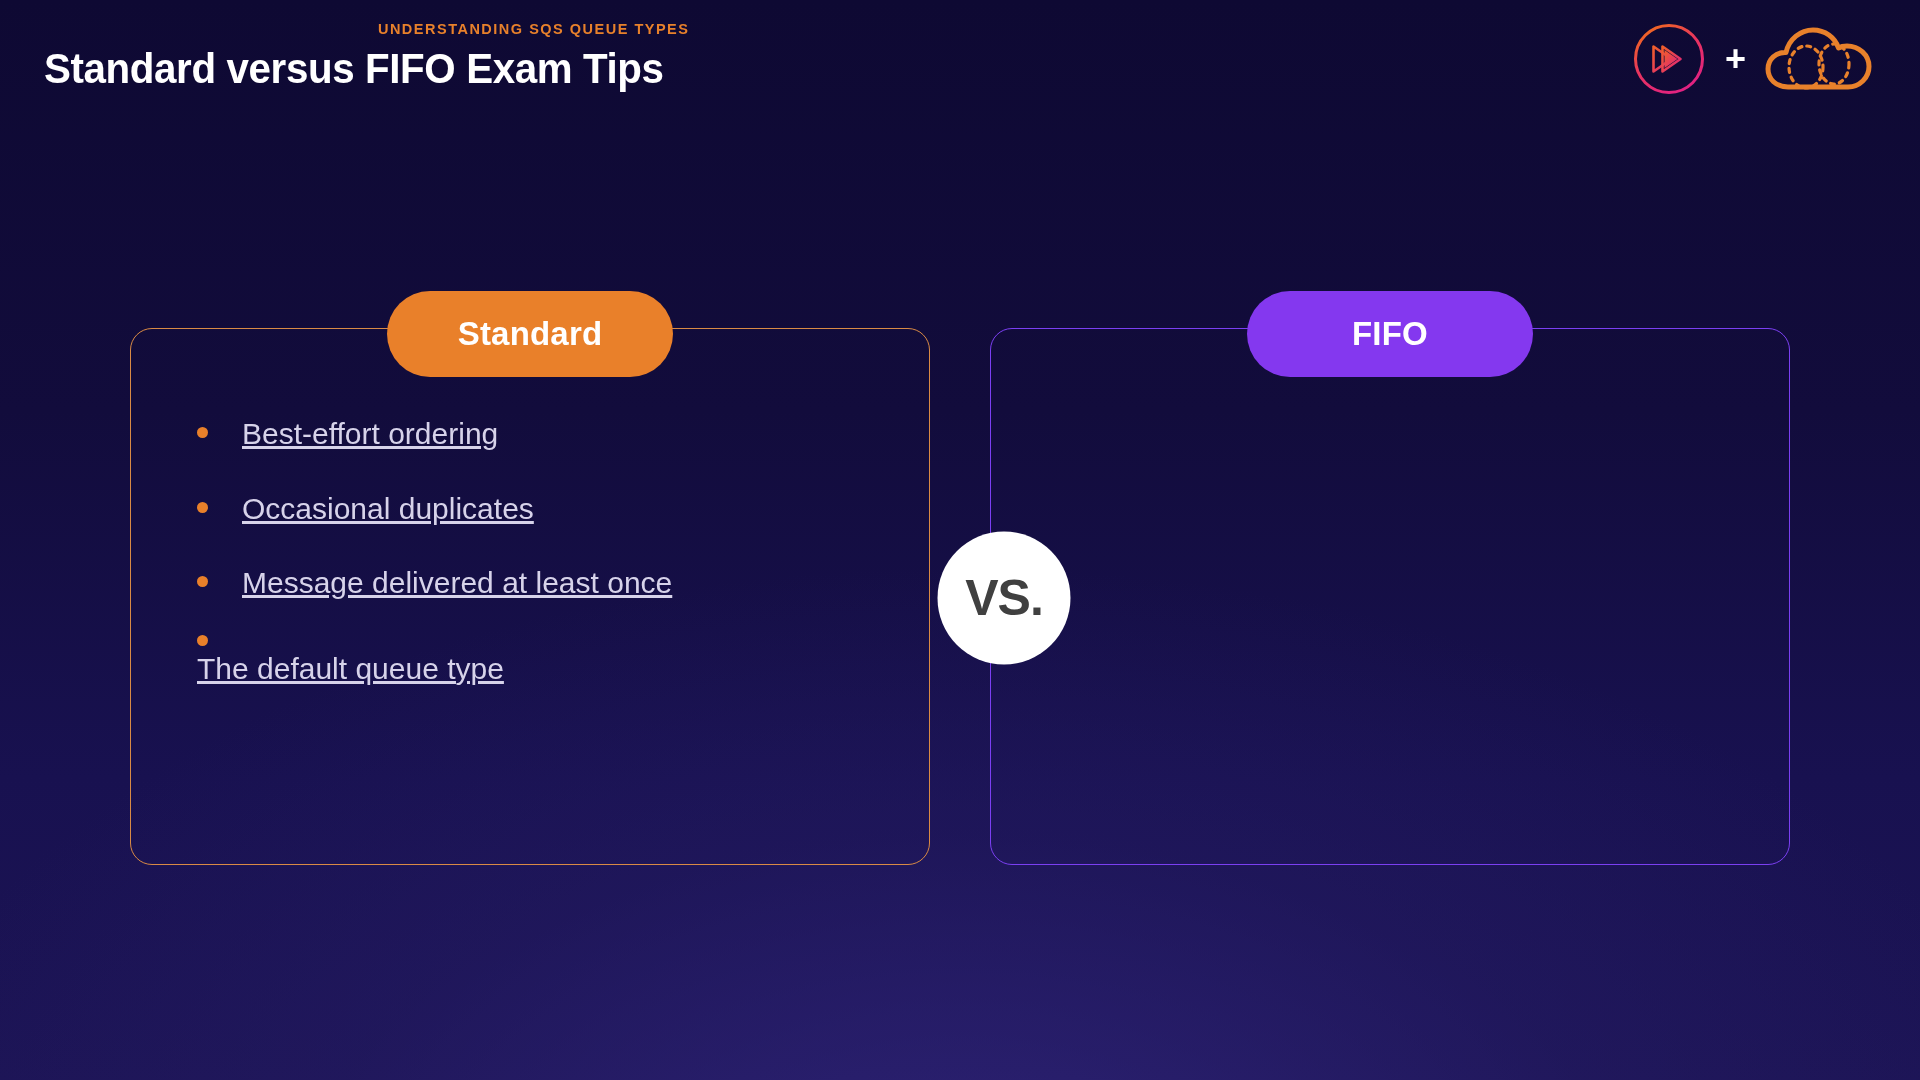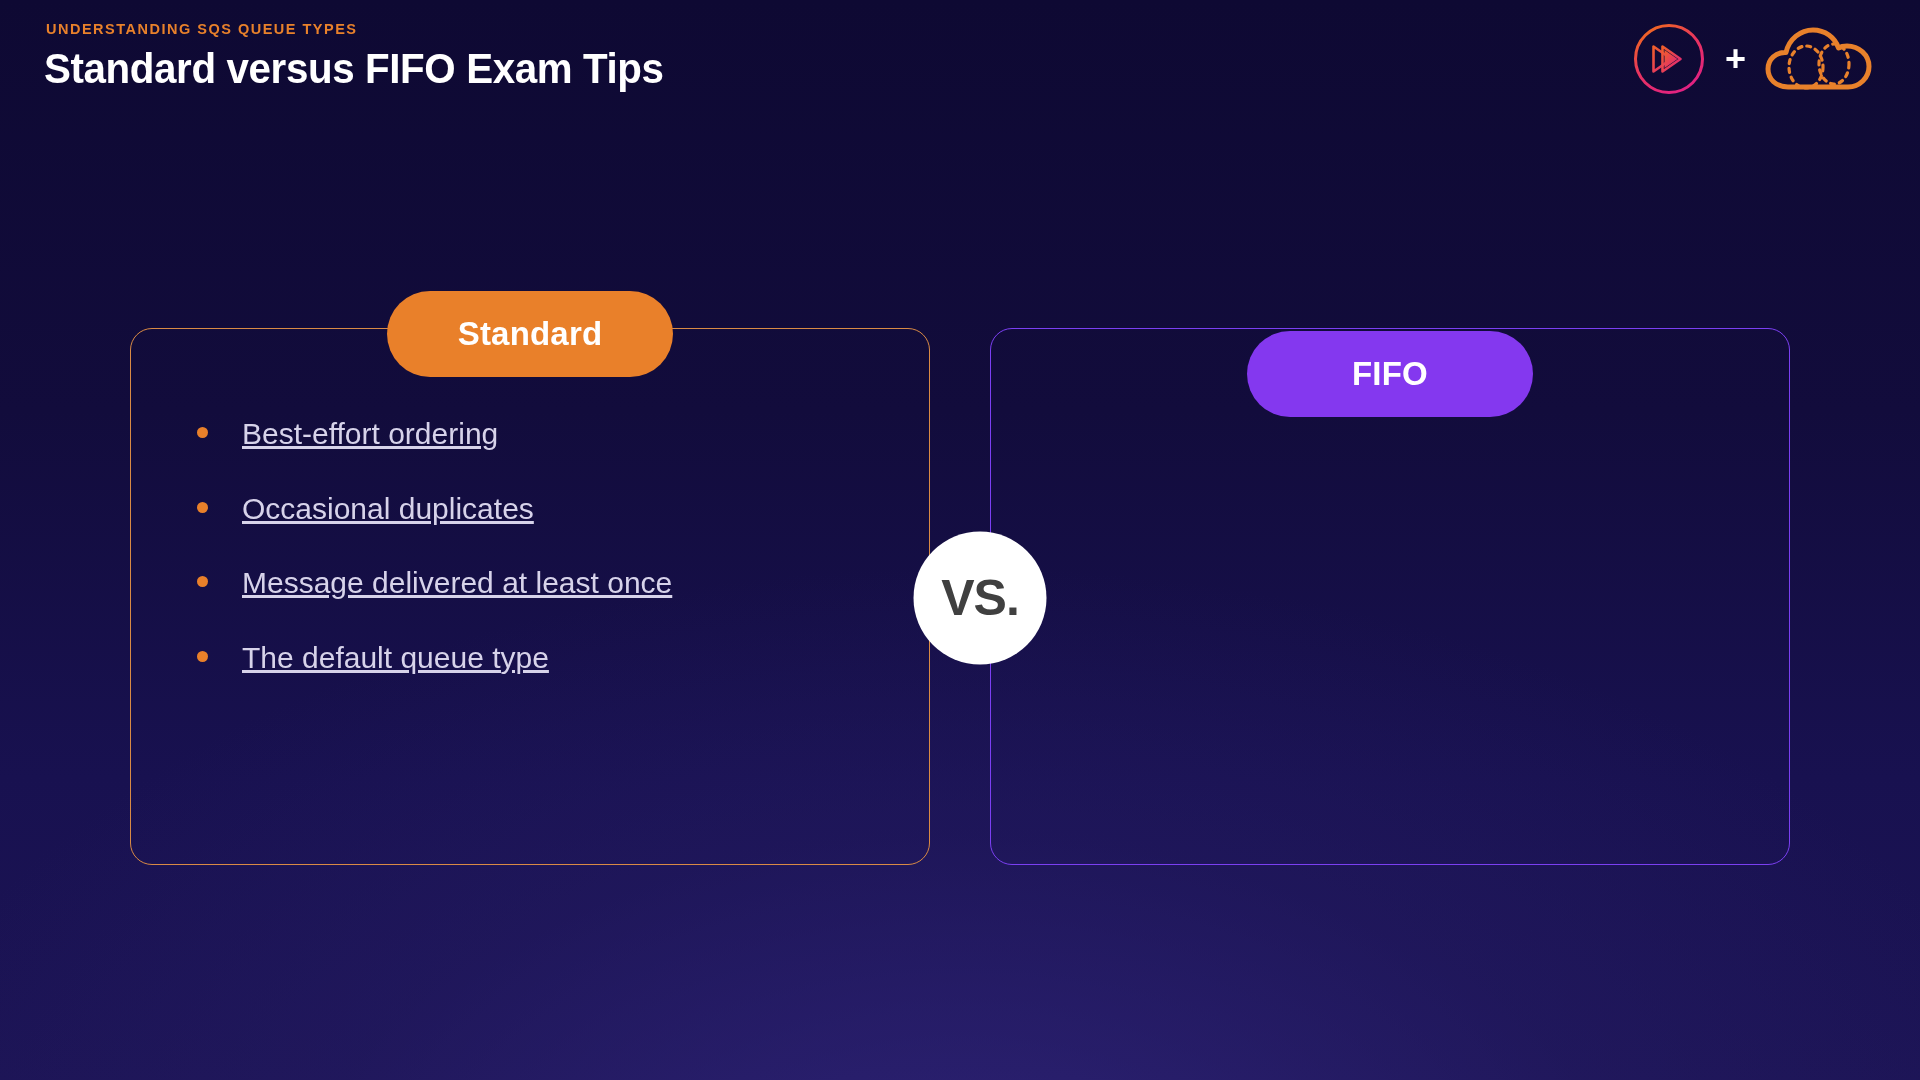--- a/index.html
+++ b/index.html
@@ -18,20 +18,21 @@
   
   .slide {
     position: absolute;
     inset: 0;
     width: 1920px;
     height: 1080px;
     background:
       radial-gradient(ellipse 1500px 900px at 50% 115%, rgba(52,40,130,0.75) 0%, rgba(40,30,105,0.35) 45%, rgba(20,14,60,0) 75%),
       linear-gradient(180deg, #0e0933 0%, #120c3c 38%, #181150 72%, #1c1455 100%);
     overflow: hidden;
+    text-align: right;
   }
 
   
   .header {
     position: absolute;
     top: 0; left: 0;
     width: 1920px;
     height: 118px;
   }
   .header-text {
@@ -82,20 +83,21 @@
   }
   .logo-cloud { width: 110px; height: 72px; display: block; }
 
   
   .compare {
     position: absolute;
     top: 328px;
     left: 130px;
     width: 1700px;
     height: 540px;
+    padding-left: 48px;
   }
   .card {
     position: absolute;
     top: 0;
     width: 800px;
     height: 537px;
     border-radius: 22px;
     border: 1.6px solid;
     box-sizing: border-box;
     background: transparent;
@@ -116,38 +118,38 @@
     justify-content: center;
     color: #ffffff;
     font-size: 33px;
     font-weight: bold;
     letter-spacing: 0.2px;
     white-space: nowrap;
     box-sizing: border-box;
     padding: 0 34px;
   }
   .pill-standard { background: #e9802a; }
-  .pill-fifo { background: #8438ef; margin-top: 40px; }
+  .pill-fifo { background: #8438ef; }
 
   
   .bullets {
     position: absolute;
     top: 88px;
     left: 66px;
     right: 40px;
     list-style: none;
     margin: 0;
     padding: 0;
   }
   .bullet-item {
     display: flex;
     align-items: baseline;
     margin-bottom: 40px;
   }
-  .bullet-item:last-child { margin-bottom: 16px; }
+  .bullet-item:last-child { margin-bottom: 16px; flex-direction: column; }
   .bullet-dot {
     width: 11px;
     height: 11px;
     border-radius: 50%;
     background: #e9802a;
     flex: 0 0 auto;
     margin-right: 34px;
     position: relative;
     top: -6px;
   }

